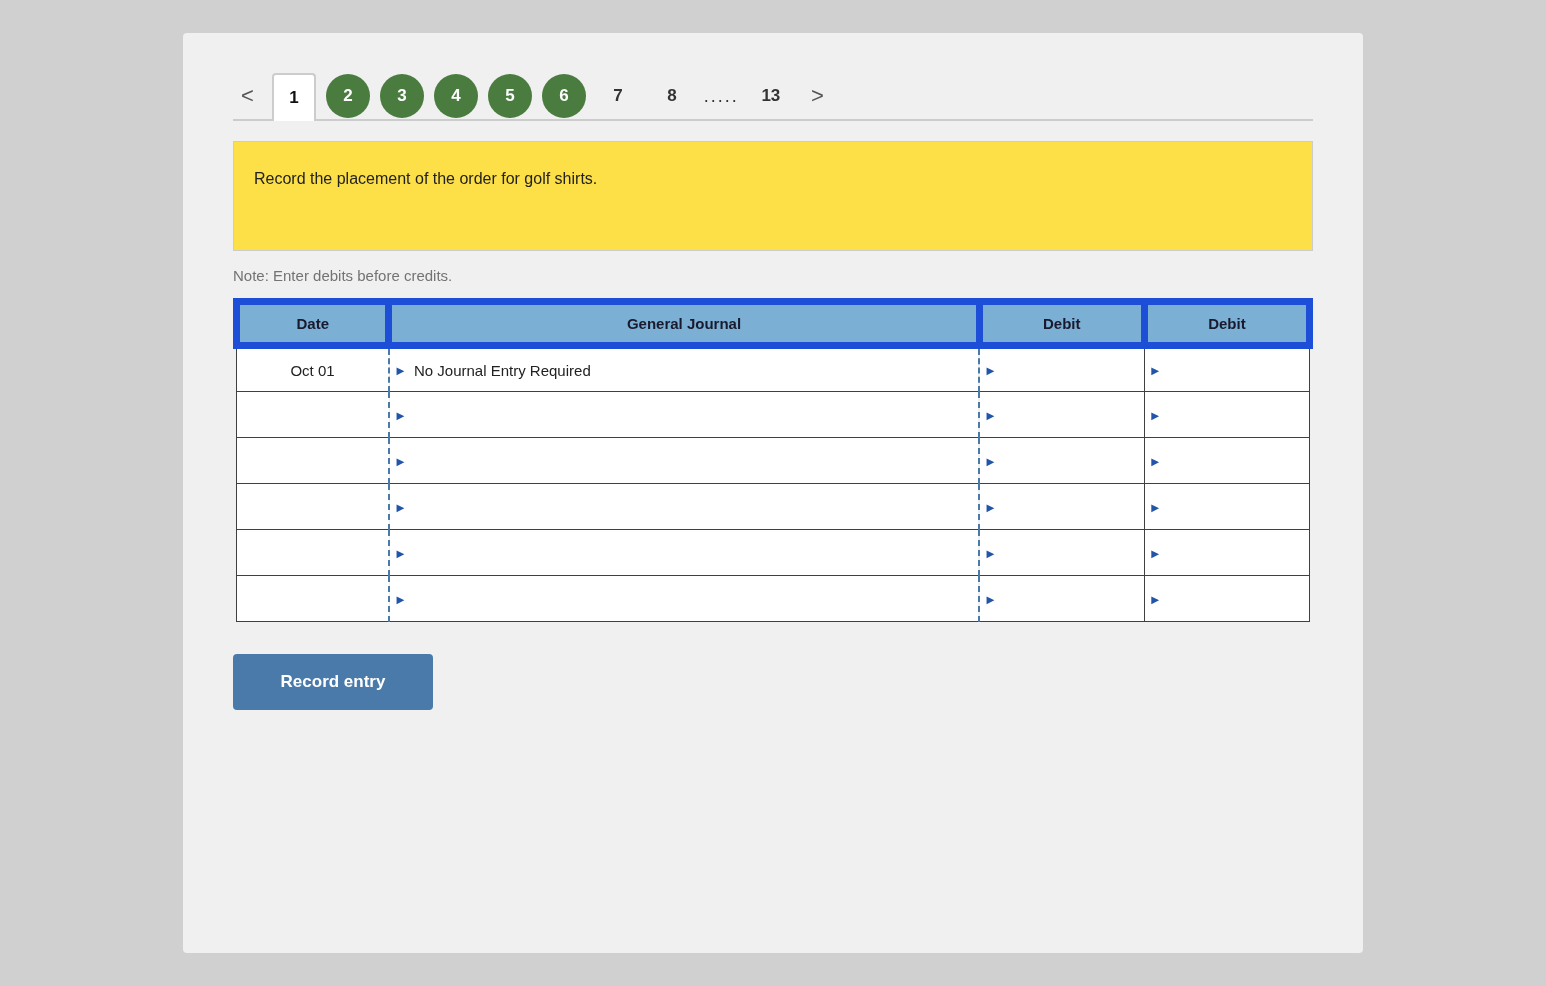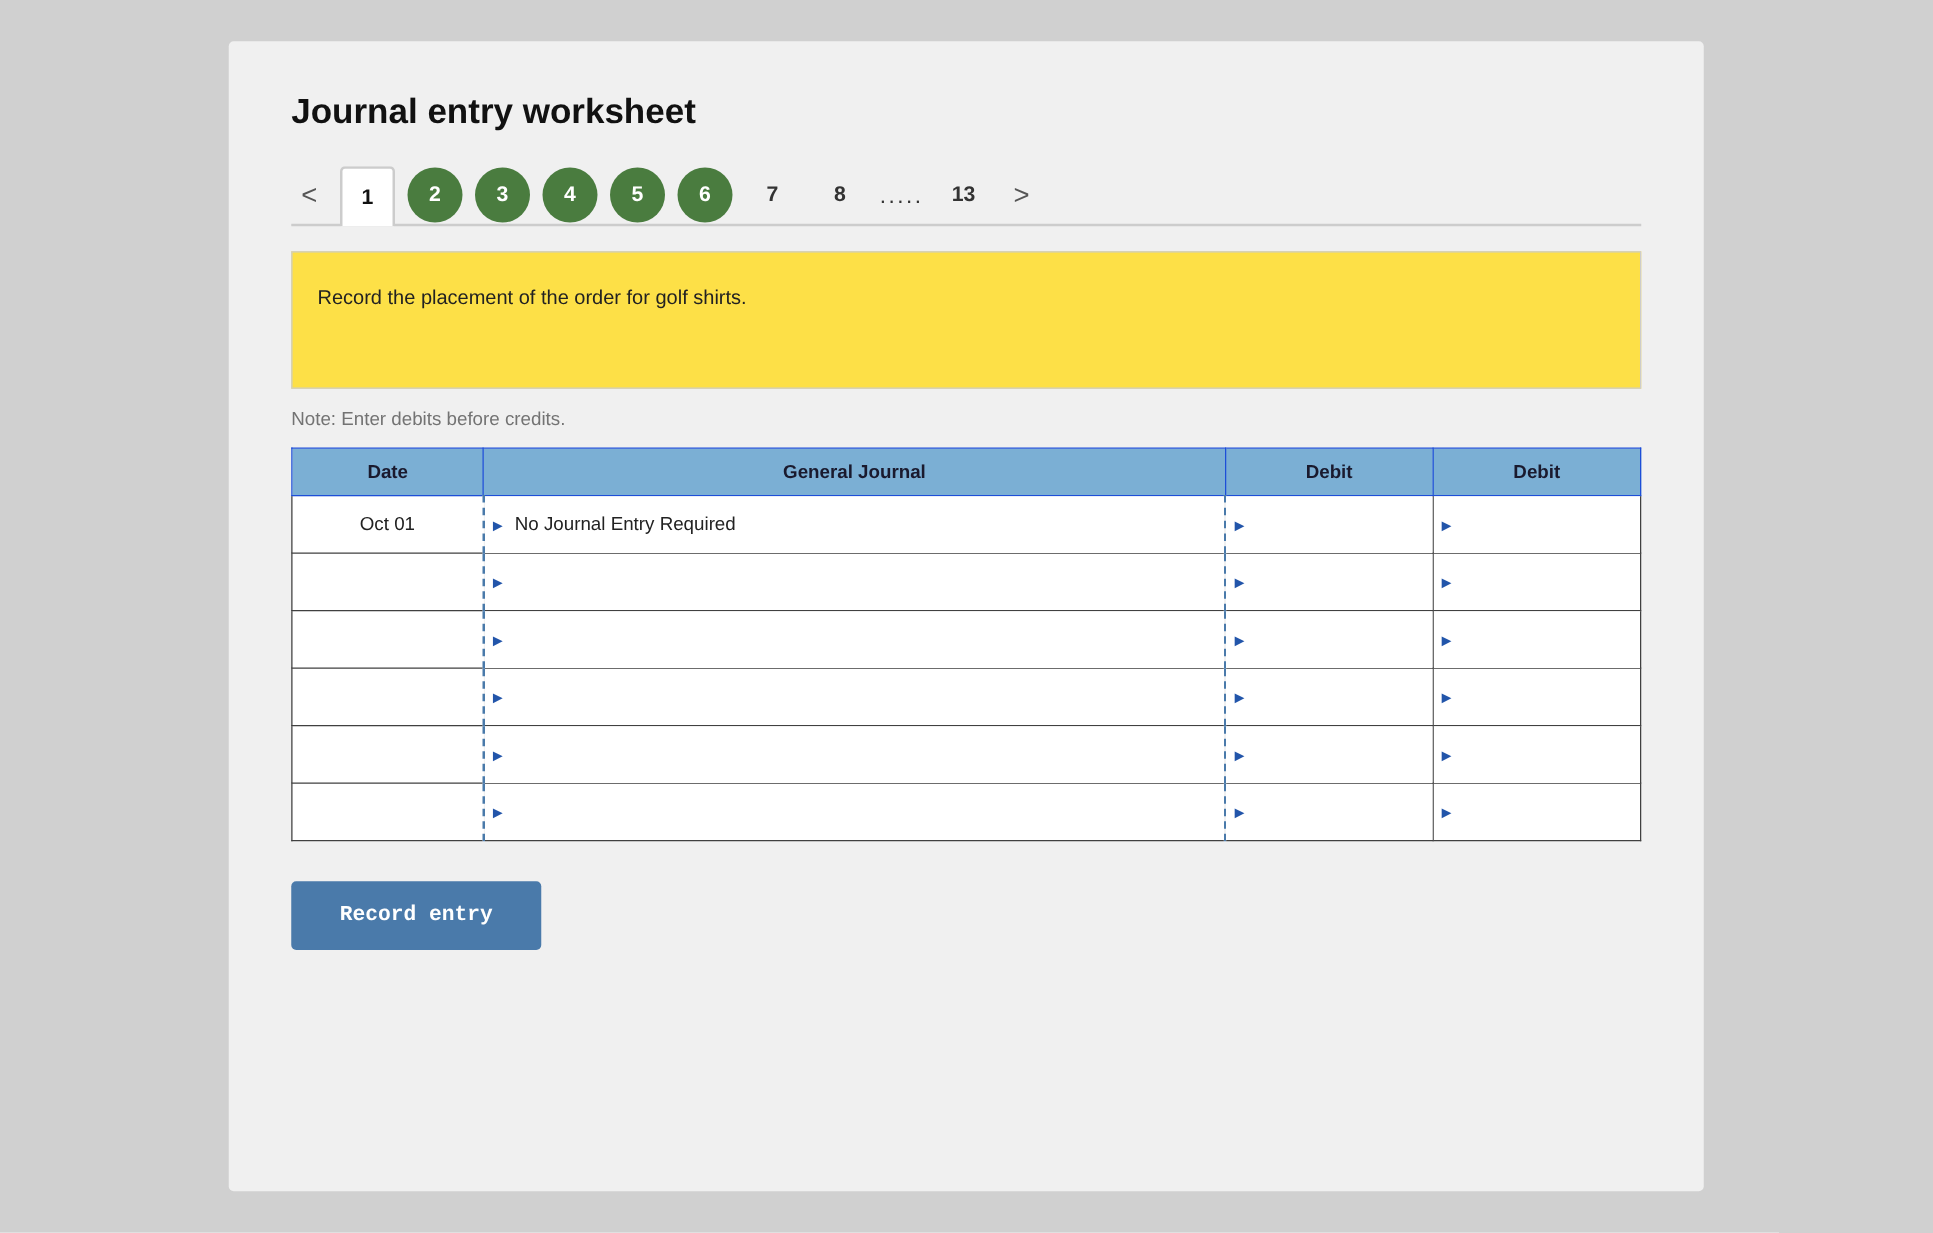--- a/index.html
+++ b/index.html
@@ -94,21 +94,21 @@
       width: 100%;
       border-collapse: collapse;
       margin-bottom: 32px;
     }
     .journal-table thead tr th {
       background: #7bafd4;
       color: #1a1a2e;
       font-weight: bold;
       font-size: 15px;
       padding: 10px 12px;
-      border: 1px solid #1d4ed8;
+      border: 7px solid #1d4ed8;
       text-align: center;
     }
     .journal-table thead tr th.date-col {
       width: 120px;
     }
     .journal-table thead tr th.journal-col {
       width: 55%;
     }
     .journal-table thead tr th.debit-col,
     .journal-table thead tr th.credit-col {
@@ -163,37 +163,35 @@
     .btn {
       padding: 18px 24px;
       font-size: 17px;
       font-weight: bold;
       color: white;
       border: none;
       cursor: pointer;
       border-radius: 4px;
       min-width: 200px;
       text-align: center;
-      font-family: Liberation Mono, monospace;
     }
     .btn-primary {
       background: #4a7aaa;
     }
     .btn-dark {
       background: #2c4a7a;
     }
     .btn-spacer {
       flex: 1;
     }
   </style>
 </head>
 <body>
 
 <div class="container">
-  <div class="page-title">Journal entry worksheet</div>
 
   <div class="pagination">
     <span class="page-arrow">&lt;</span>
     <div class="page-item active-outline">1</div>
     <div class="page-item filled">2</div>
     <div class="page-item filled">3</div>
     <div class="page-item filled">4</div>
     <div class="page-item filled">5</div>
     <div class="page-item filled">6</div>
     <div class="page-item plain">7</div>

